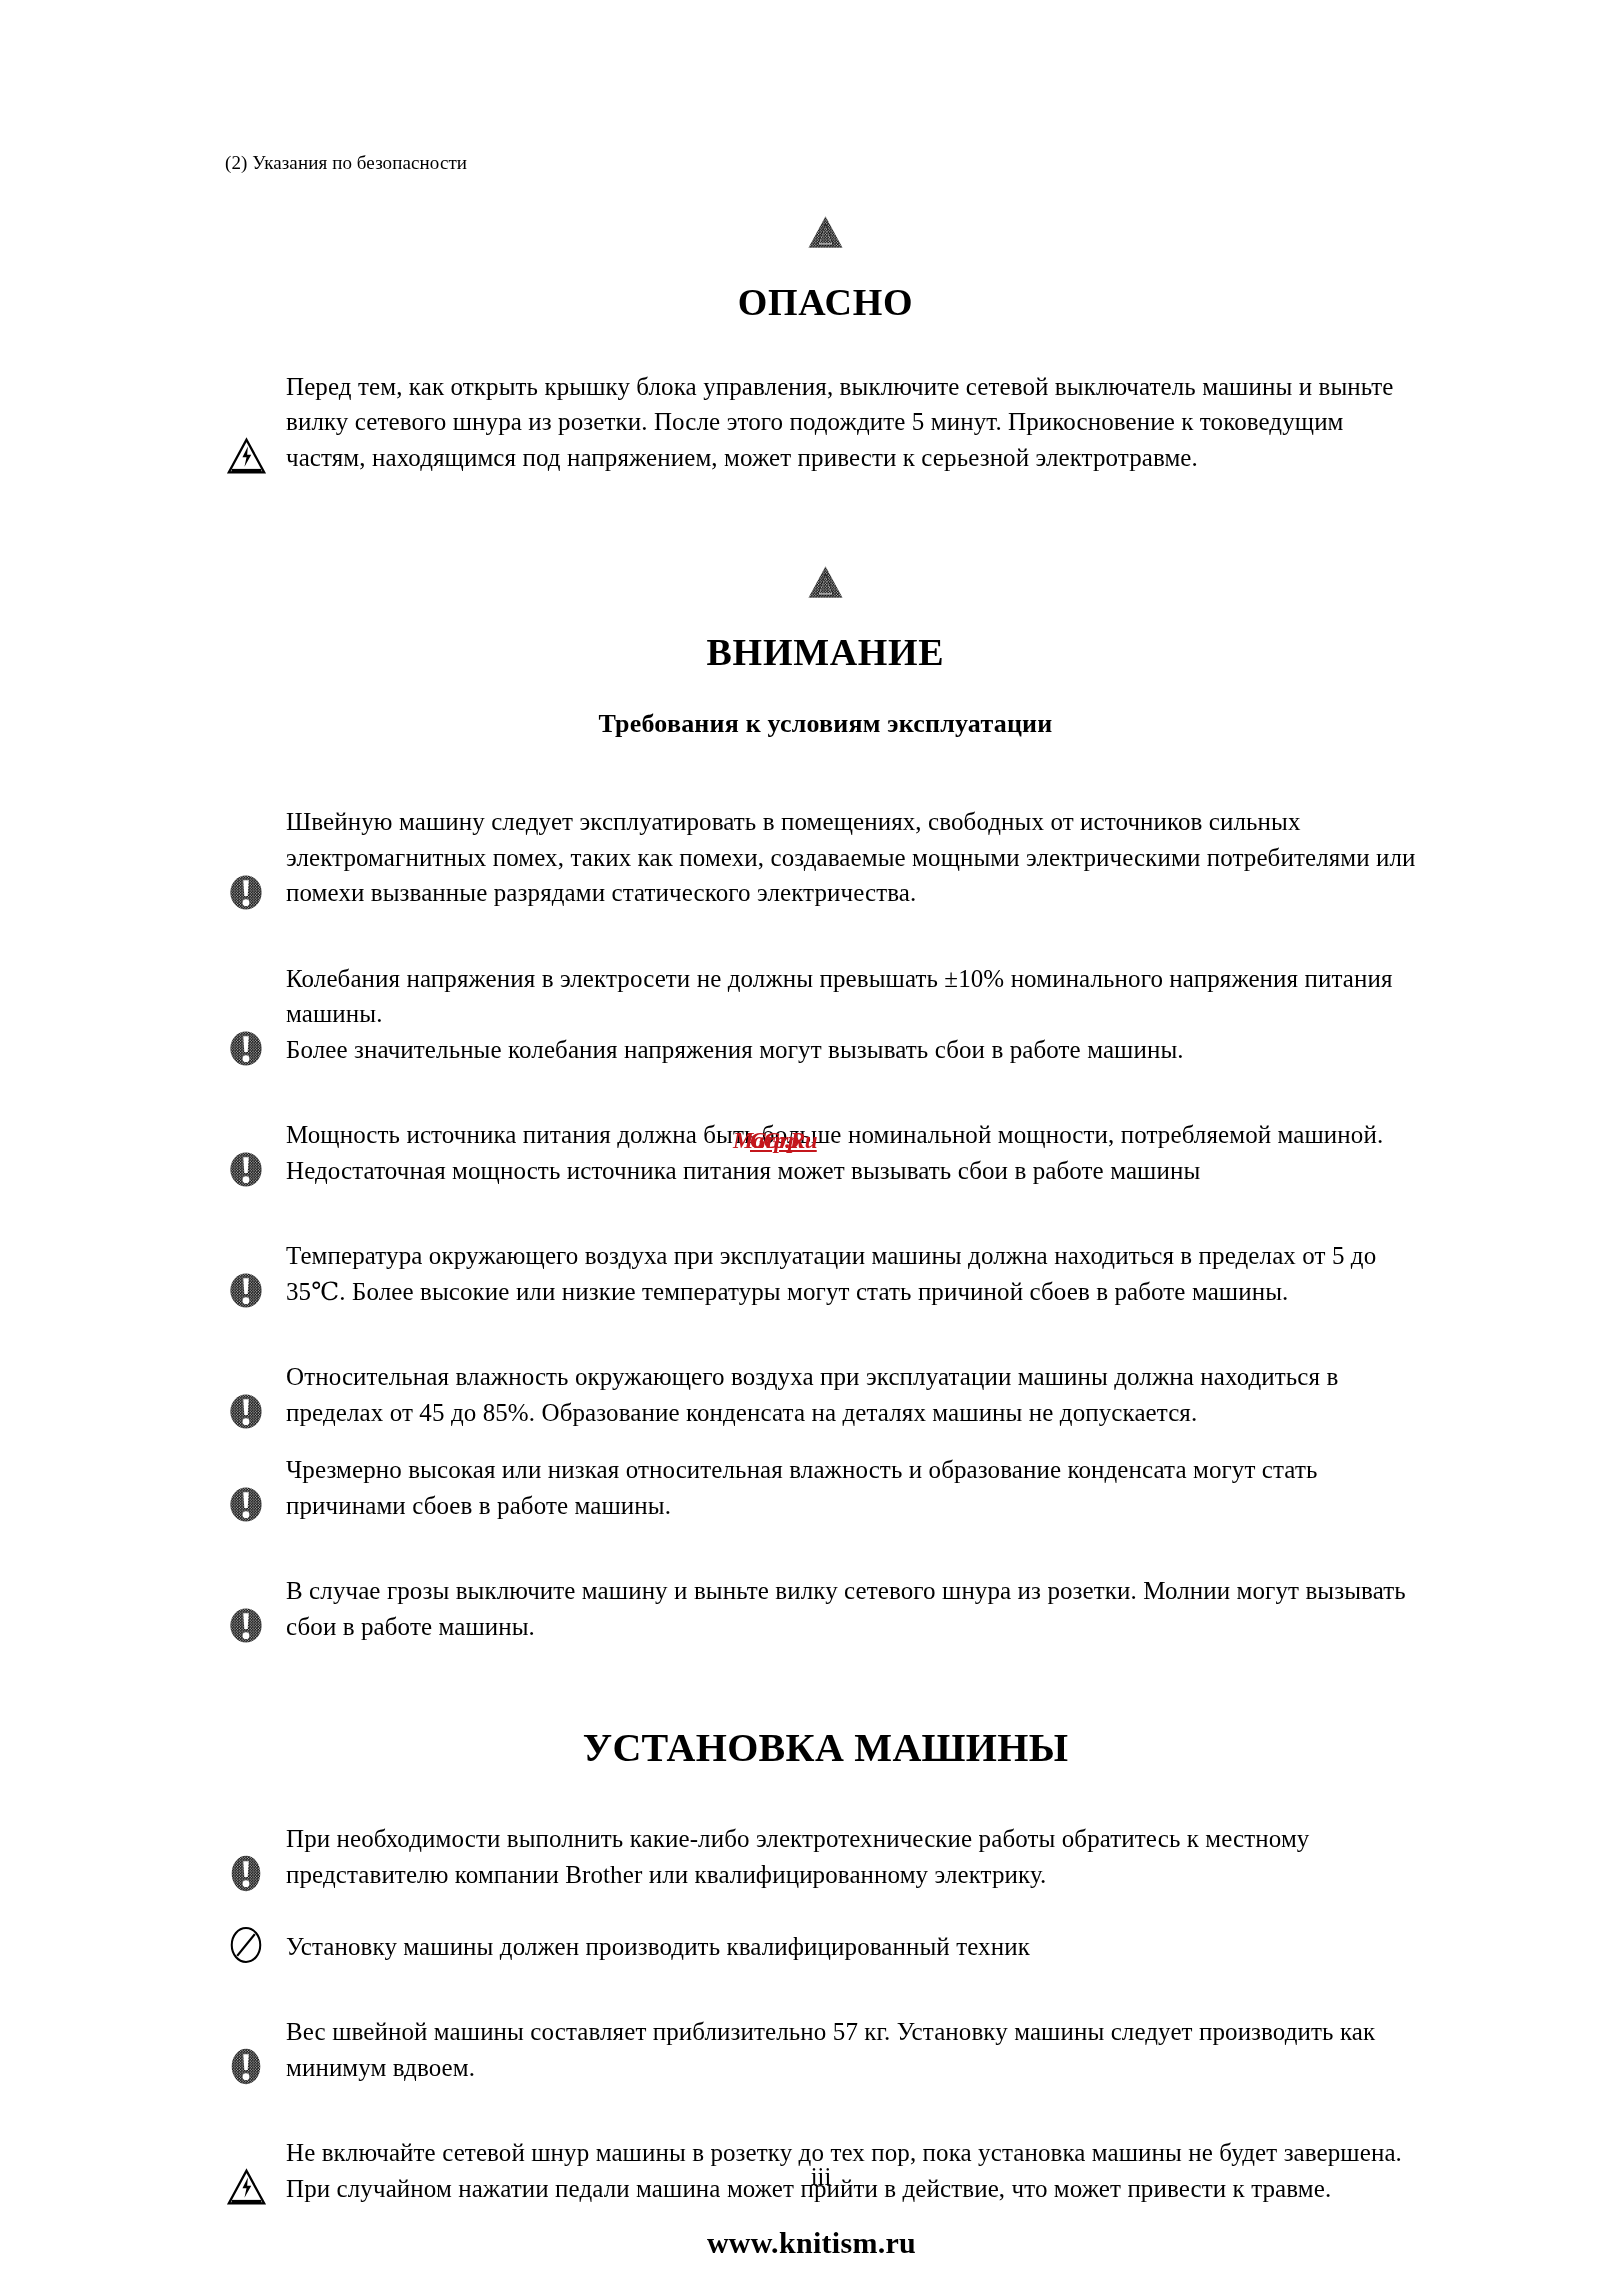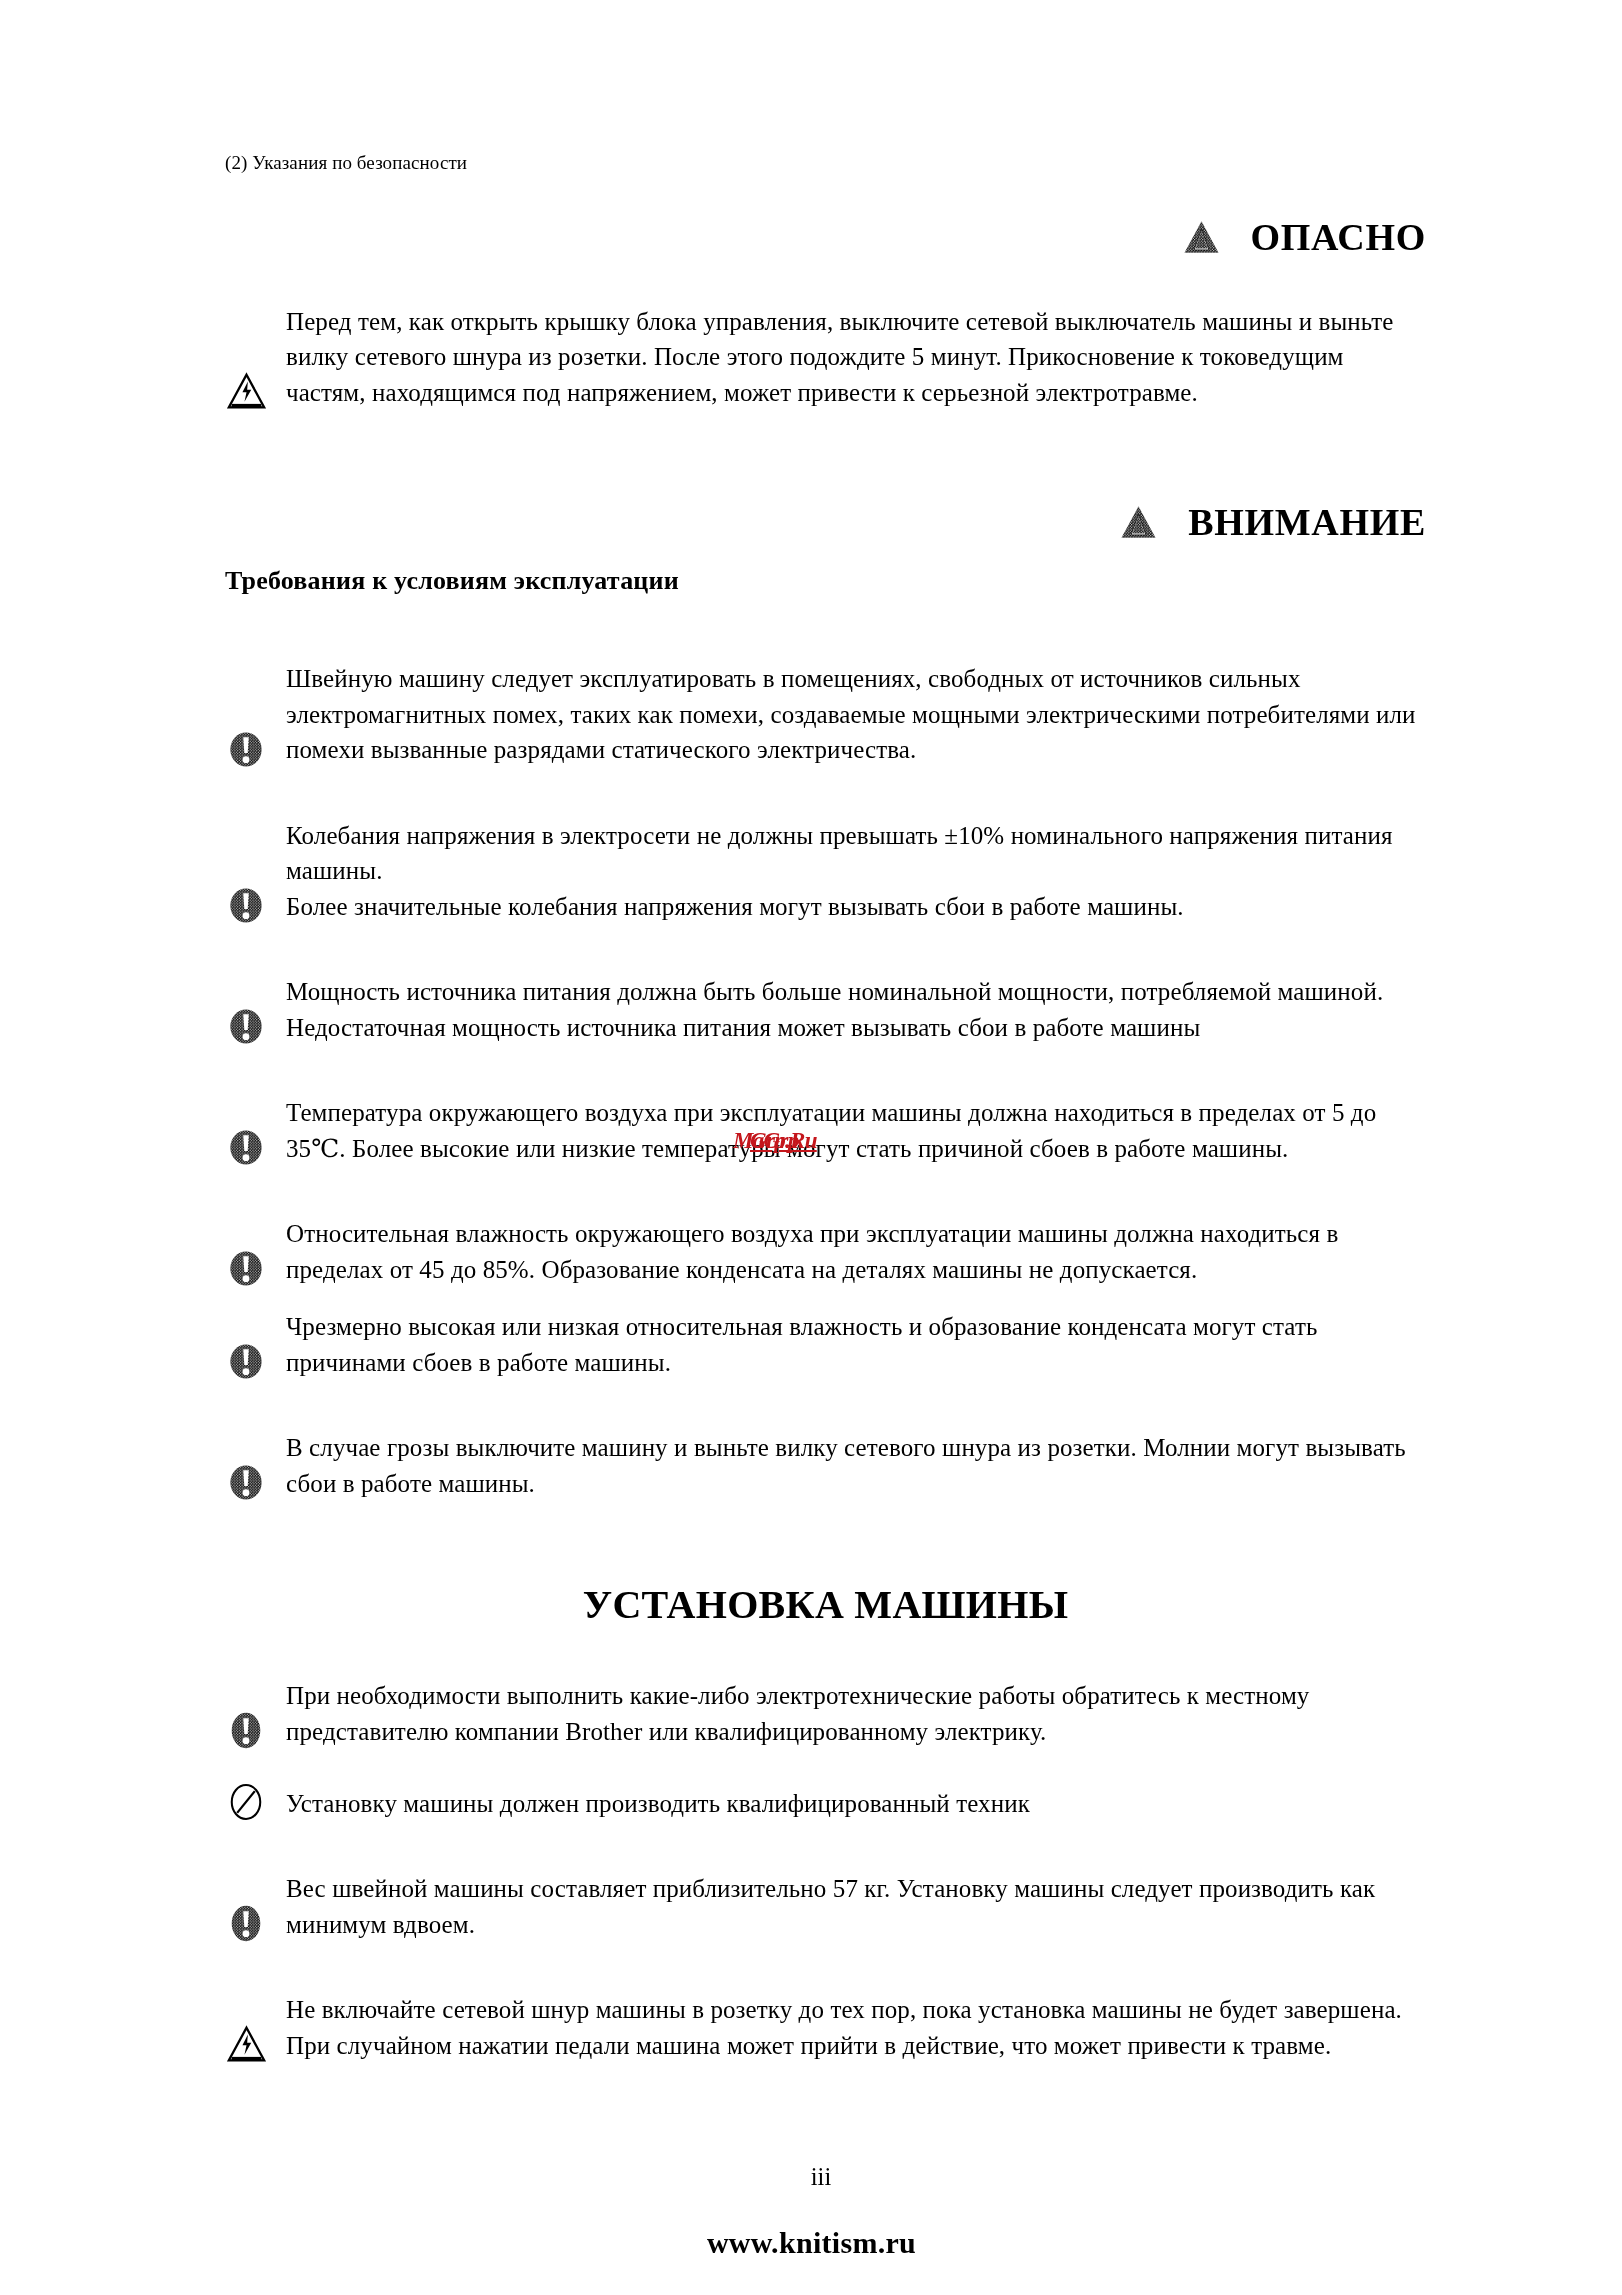--- a/index.html
+++ b/index.html
@@ -33,37 +33,39 @@
     line-height: 1.25;
     margin-top: 151px;
     margin-bottom: 0;
     letter-spacing: 0.1px;
   }
 
   
   .alert-heading {
     display: flex;
     align-items: center;
-    justify-content: flex-end;
+    justify-content: space-between;
     gap: 31px;
     margin-top: 40px;
+    flex-direction: column;
   }
   .alert-heading .alert-text {
     font-size: 38px;
     font-weight: bold;
     letter-spacing: 0.7px;
   }
   .alert-heading.attention {
     margin-top: 90px;
   }
 
   .sub-heading {
+    text-align: center;
     font-size: 26px;
     font-weight: bold;
-    margin-top: 22px;
+    margin-top: 35px;
     letter-spacing: 0.2px;
   }
 
   .install-heading {
     text-align: center;
     font-size: 40px;
     font-weight: bold;
     margin-top: 80px;
     letter-spacing: 0.3px;
   }

